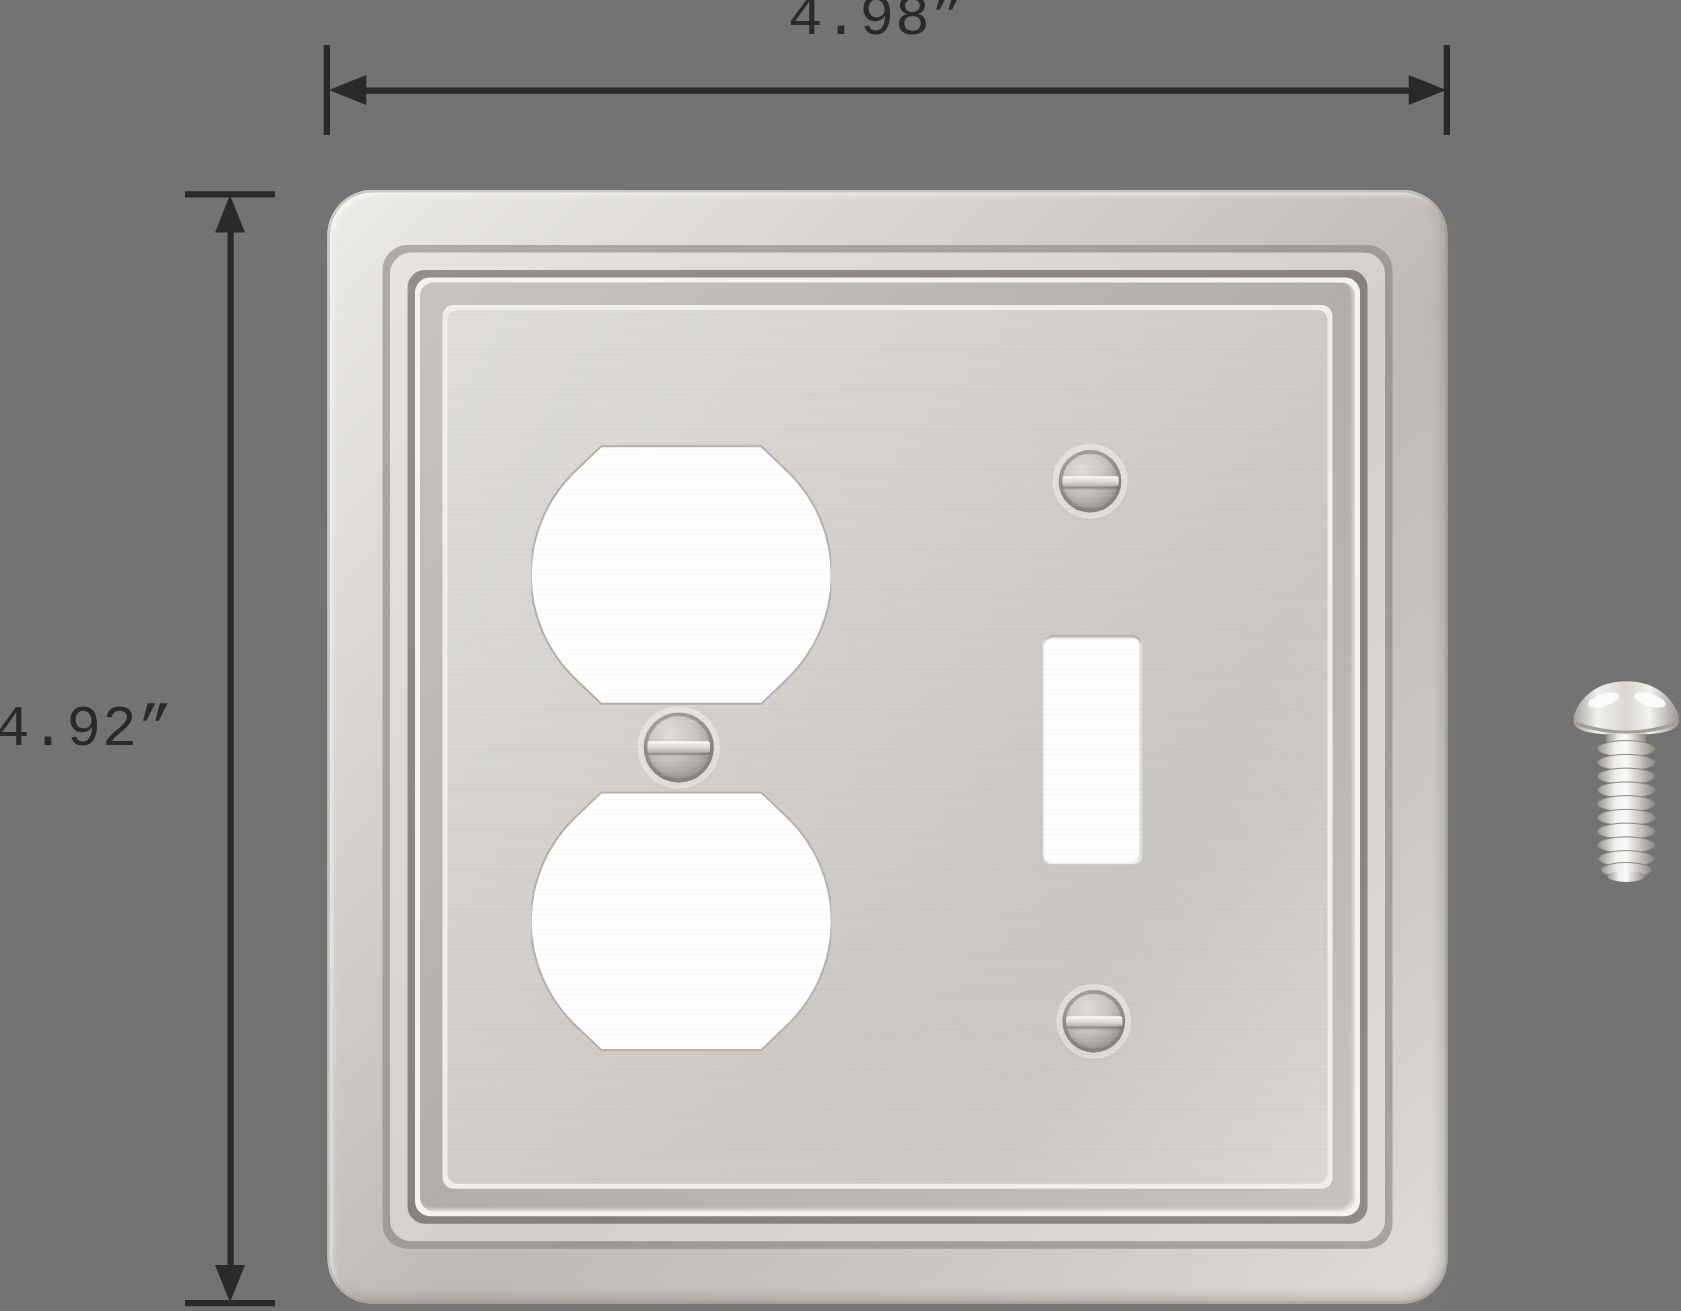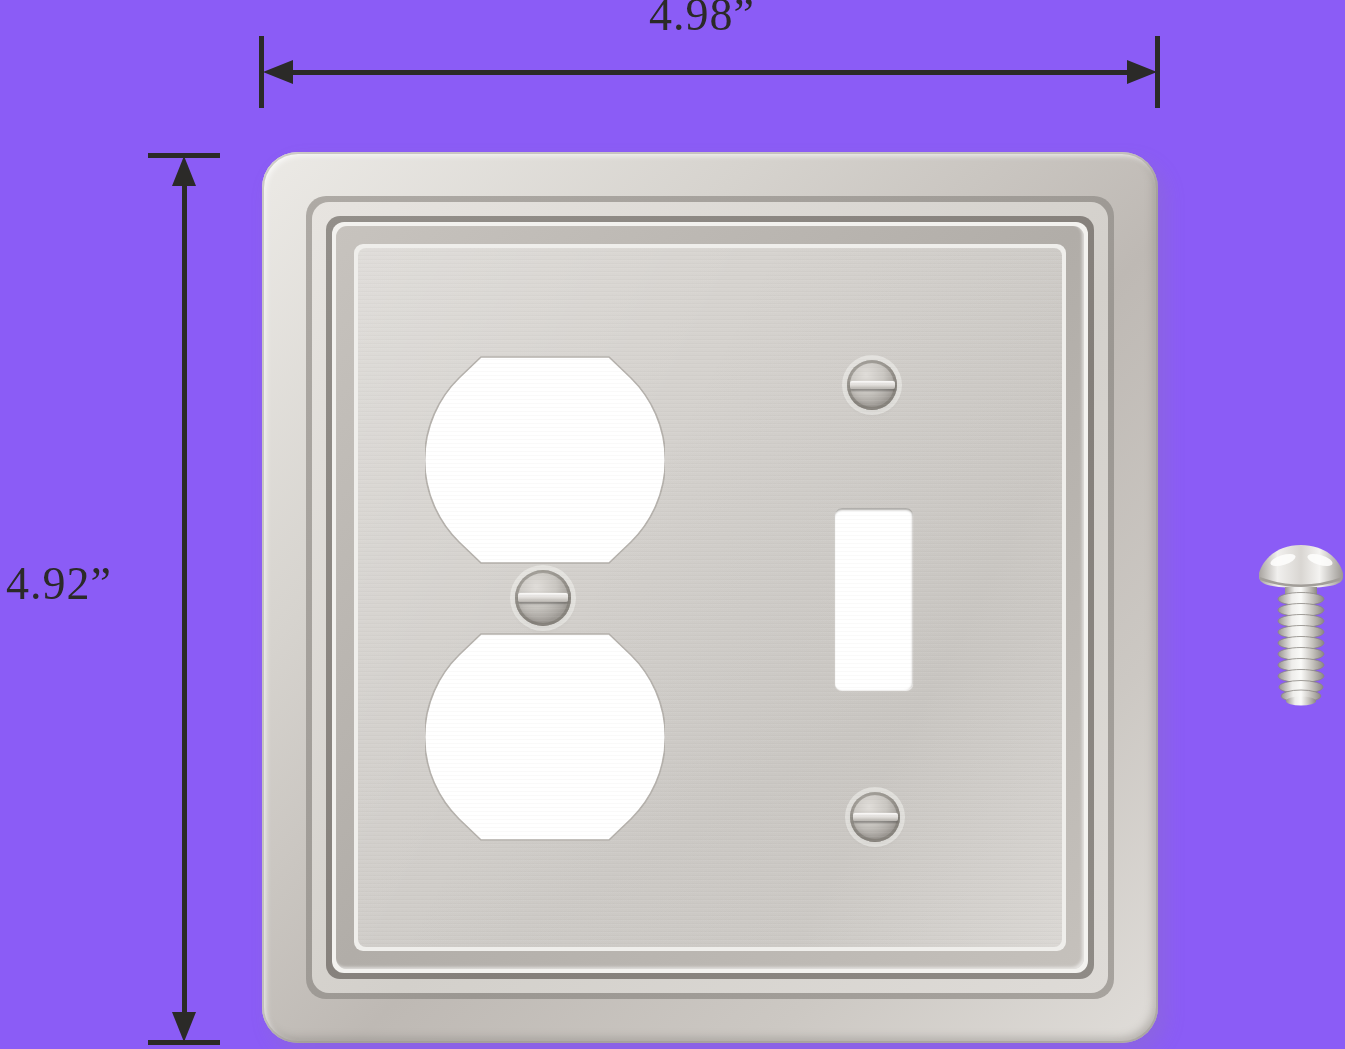--- a/index.html
+++ b/index.html
@@ -1,19 +1,19 @@
 <!DOCTYPE html>
 <html><head>
 <meta charset="utf-8">
 <style>
   html, body { margin:0; padding:0; background:#ffffff; }
   .stage {
     position:relative; width:1345px; height:1049px;
-    background:#8b5cf6; overflow:hidden;
-    font-family:Liberation Serif, serif;
+    background:#737373; overflow:hidden;
+    font-family:Liberation Mono, monospace;
   }
   
   .dim-label {
     position:absolute; color:#2b2a28; font-size:46px; line-height:1;
     letter-spacing:1px; text-align:center; white-space:nowrap;
   }
   .dim-line   { position:absolute; background:#2b2a28; }
   .dim-tick   { position:absolute; background:#2b2a28; }
   .arr { position:absolute; width:0; height:0; }
   .arr-left  { border-top:12px solid transparent; border-bottom:12px solid transparent; border-right:30px solid #2b2a28; }

